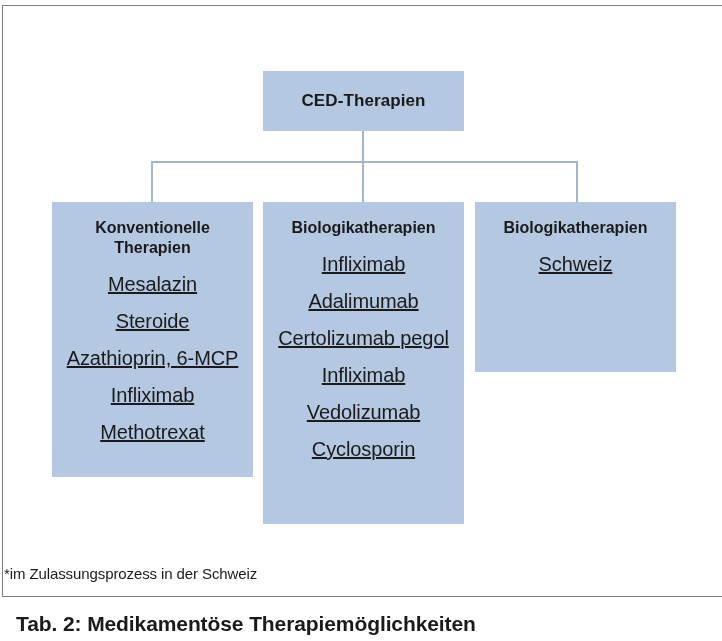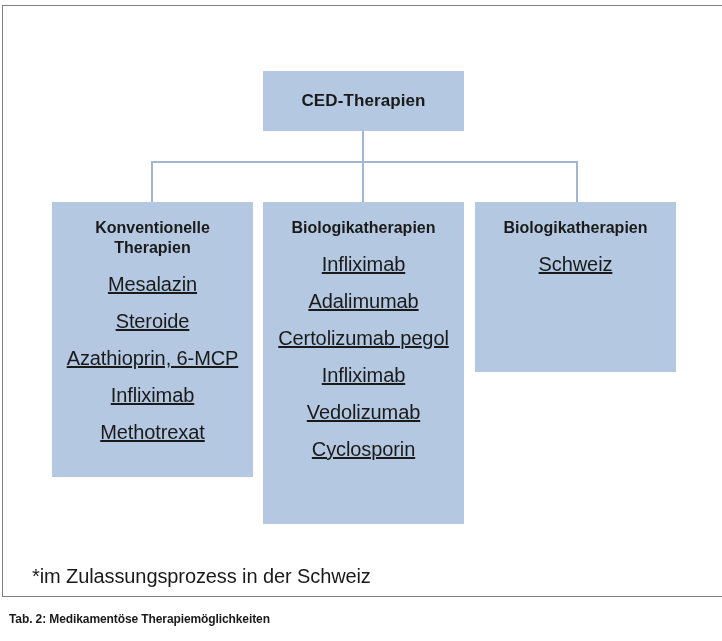--- a/index.html
+++ b/index.html
@@ -61,29 +61,29 @@
   }
 
   .connector { position: absolute; background: #a2b7cd; }
   .conn-stem-mid   { left: 362px; top: 131px; width: 2px;   height: 71px; }
   .conn-horizontal { left: 151px; top: 161px; width: 427px; height: 2px;  }
   .conn-drop-left  { left: 151px; top: 162px; width: 2px;   height: 40px; }
   .conn-drop-right { left: 576px; top: 162px; width: 2px;   height: 40px; }
 
   .footnote {
     position: absolute;
-    left: 32px; top: 565px;
-    font-size: 20px;
+    left: 4px; top: 565px;
+    font-size: 15px;
     letter-spacing: -0.1px;
   }
 
   .caption {
     position: absolute;
-    left: 9px; top: 612px;
-    font-size: 12px;
+    left: 16px; top: 612px;
+    font-size: 21px;
     font-weight: bold;
     letter-spacing: -0.1px;
   }
 </style>
 </head>
 <body>
 
 <div class="stage">
 
   <div class="frame"></div>

